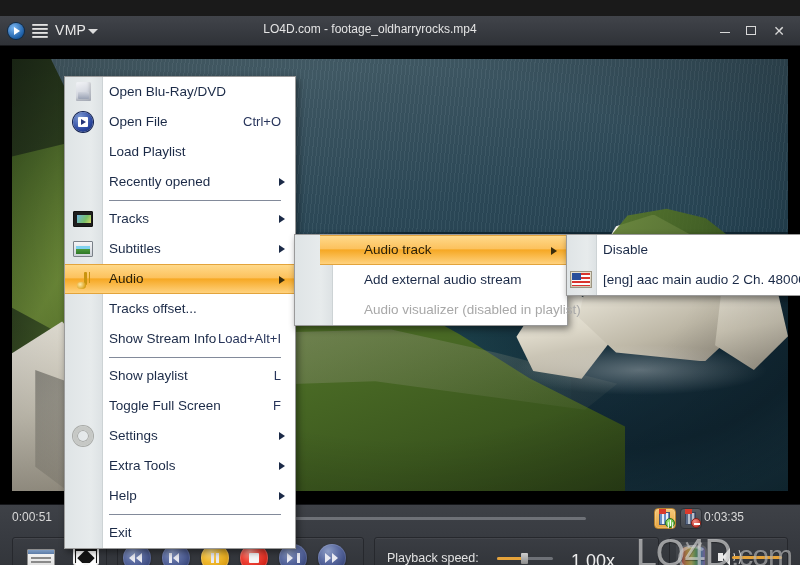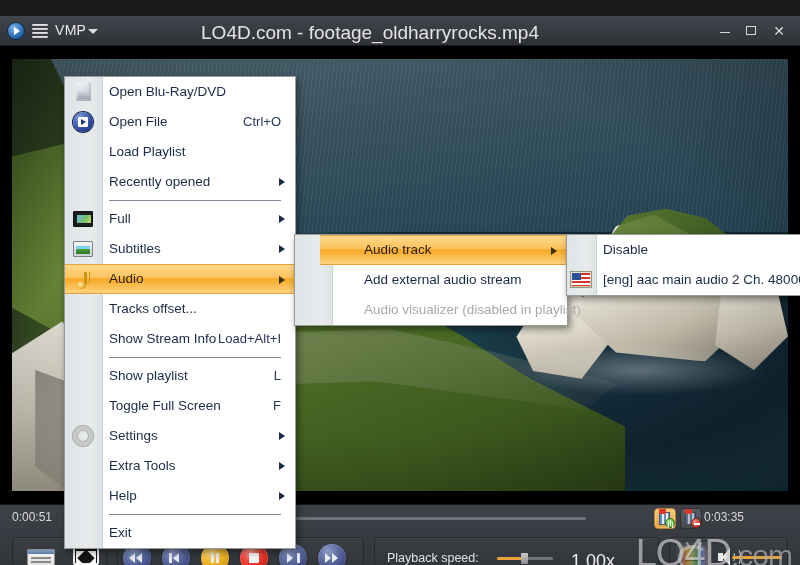--- a/index.html
+++ b/index.html
@@ -51,21 +51,21 @@
   }
   #vmp-caret {
     position: absolute; left: 88px; top: 13px;
     width: 0; height: 0;
     border-left: 5px solid transparent;
     border-right: 5px solid transparent;
     border-top: 5px solid #dcdcdc;
   }
   #window-title {
     position: absolute; left: 0; top: 6px; width: 740px;
-    text-align: center; color: #e4e4e4; font-size: 19px;
+    text-align: center; color: #e4e4e4; font-size: 12px;
   }
   .wbtn {
     position: absolute; top: 0; width: 26px; height: 30px;
     color: #d8d8d8; font-size: 13px; text-align: center; line-height: 30px;
   }
   #btn-min { right: 62px; }
   #btn-max { right: 36px; }
   #btn-close { right: 8px; font-size: 14px; }
   #btn-min span { display:inline-block; width:10px; border-bottom:1.5px solid #d8d8d8; vertical-align: 2px;}
   #btn-max span { display:inline-block; width:10px; height:9px; border:1.5px solid #d8d8d8;}
@@ -582,21 +582,21 @@
 
     <div class="mi">
       <span class="lbl">Recently opened</span>
       <span class="arrow"></span>
     </div>
 
     <div class="sep"></div>
 
     <div class="mi">
       <span class="micon ic-film"></span>
-      <span class="lbl">Full</span>
+      <span class="lbl">Tracks</span>
       <span class="arrow"></span>
     </div>
 
     <div class="mi">
       <span class="micon ic-pic"></span>
       <span class="lbl">Subtitles</span>
       <span class="arrow"></span>
     </div>
 
     <div class="mi hl">

